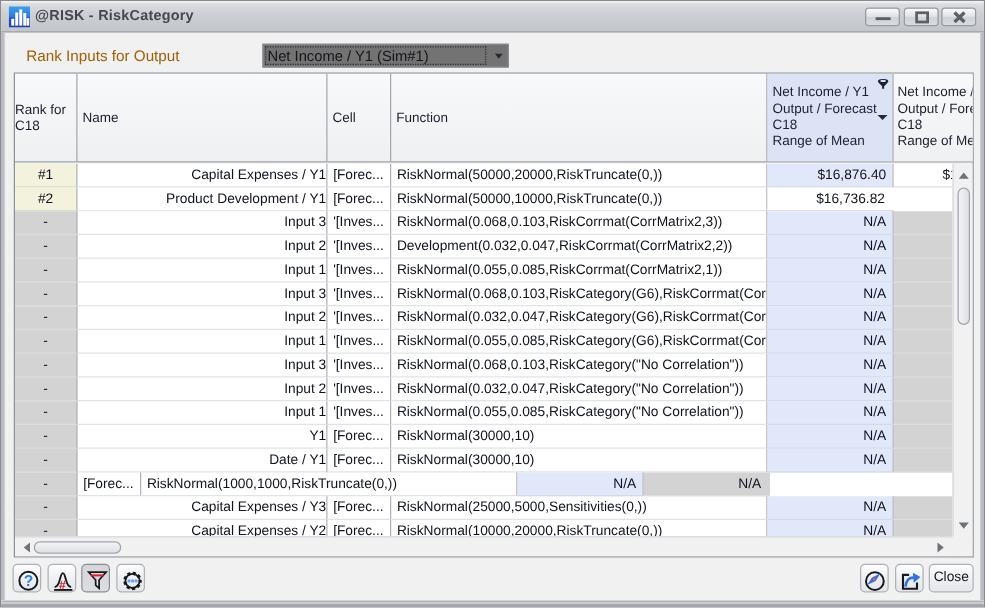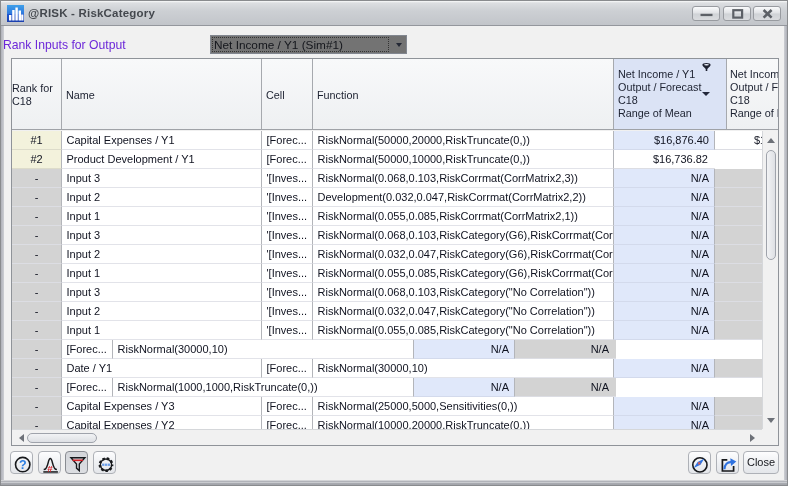--- a/index.html
+++ b/index.html
@@ -16,55 +16,55 @@
   background:linear-gradient(to bottom,#fafbfb 0%,#dcdee1 8%,#cdd0d4 40%,#c2c5ca 100%);
   border-bottom:1px solid #94979d; }
 #title { position:absolute; left:27px; top:6px; font-size:11.5px; font-weight:bold; color:#44484e;
   letter-spacing:0.2px; }
 #ticon { position:absolute; left:6px; top:4px; }
 .wbtn { position:absolute; top:4.5px; width:28px; height:15px; border:1px solid #989ba0;
   border-radius:3px; background:linear-gradient(to bottom,#fafbfc,#dfe1e4 48%,#cfd2d6 52%,#dadcdf);
   }
 .wbtn svg { position:absolute; left:0; top:0; }
 #btnmin { left:691px; } #btnmax { left:722px; } #btncls { left:752px; }
-#lbl { position:absolute; left:2px; top:37px; font-size:12.2px; color:#6d28d9; }
+#lbl { position:absolute; left:20px; top:37px; font-size:12.2px; color:#a16207; }
 #combo { position:absolute; left:209px; top:34px; width:197px; height:19px; background:#737373;
   border:1px solid #828790; }
 #combo .txt { position:absolute; left:3px; top:2px; font-size:11.8px; color:#14161c; }
 #combo .focus { position:absolute; left:1px; top:1px; width:177px; height:15px;
   border:1px dotted #333; }
 #combo .arr { position:absolute; right:4.5px; top:7px; width:0; height:0;
   border-left:3.6px solid transparent; border-right:3.6px solid transparent; border-top:4.6px solid #242835; }
 
 
 #tbl { position:absolute; left:10px; top:57px; width:768px; height:388px;
   border:1px solid #8f9399; background:#f0f0f0; }
 #thead { position:absolute; left:0; top:0; width:766px; height:71px; overflow:hidden;
   background:linear-gradient(to bottom,#f8f9fa,#eef0f2); display:flex;
   border-bottom:1px solid #9fa2a7; }
 .hc { position:relative; height:71px; border-right:1px solid #a6a9ae; flex:none;
   font-size:10.8px; color:#1c2130; overflow:hidden; }
 .hc .ht { position:absolute; left:4px; top:50%; transform:translateY(-50%); line-height:13px; white-space:pre; }
 .hc1 { width:50px; } .hc1 .ht { left:0; width:50px; text-align:left; }
 .hc2 { width:200px; } .hc3 { width:51px; } .hc4 { width:301px; }
-.hc5 { width:113px; background:#dbe3f5; }
+.hc5 { width:101px; background:#dbe3f5; }
 .hc5 .ht, .hc6 .ht { top:9px; transform:none; }
 .hc6 { width:120px; background:linear-gradient(to bottom,#f8f9fa,#eef0f2); border-right:none; }
 .hc6 .ht { left:3px; }
 #fun { position:absolute; left:690px; top:3.5px; }
 #sortarr { position:absolute; left:690px; top:33px; width:0; height:0;
   border-left:4px solid transparent; border-right:4px solid transparent; border-top:4px solid #23283a; }
 
 #tdata { position:absolute; left:0; top:72px; width:750px; height:299px; overflow:hidden; background:#fff; }
 .row { position:relative; width:820px; height:19px; display:flex; }
 .c { flex:none; height:19px; border-right:1px solid #b3b5ba; border-bottom:1px solid #e2e3e9;
   font-size:11px; color:#101320; line-height:18.2px; white-space:pre; overflow:hidden; }
 .c1 { width:50px; text-align:center; background:#d3d3d3; border-bottom-color:#dcdde3; }
 .r12 .c1 { background:#f3f2dc; border-bottom-color:#dddcca; }
-.c2 { width:200px; padding-left:4.5px; }
+.c2 { width:200px; padding-left:4.5px;text-align:right; }
 .c3 { width:51px; padding-left:4.5px; }
 .c4 { width:301px; padding-left:4.5px; }
 .c5 { width:101px; text-align:right; padding-right:5px; background:#e0e8fa; border-bottom-color:#d3daec; }
 .c6 { width:101px; text-align:right; padding-right:7px; background:#d3d3d3; border-bottom-color:#dcdde3; border-right:none; }
 .r12 .c6 { background:#fff; }
 
 
 #vsb { position:absolute; right:0; top:72px; width:16px; height:299px; background:#f1f1f1; border-left:1px solid #d5d7da;}
 #hsb { position:absolute; left:0; bottom:0; width:750px; height:16px; background:#f1f1f1; border-top:1px solid #d5d7da; }
 #corner { position:absolute; right:0; bottom:0; width:16px; height:16px; background:#f1f1f1; }
@@ -250,20 +250,21 @@
       <div class="row">
           <div class="c c1">-</div>
           <div class="c c2">Input 1</div>
           <div class="c c3">'[Inves...</div>
           <div class="c c4">RiskNormal(0.055,0.085,RiskCategory("No Correlation"))</div>
           <div class="c c5">N/A</div>
           <div class="c c6">N/A</div>
         </div>
       <div class="row">
           <div class="c c1">-</div>
+          <div class="c c2">Y1</div>
           <div class="c c3">[Forec...</div>
           <div class="c c4">RiskNormal(30000,10)</div>
           <div class="c c5">N/A</div>
           <div class="c c6">N/A</div>
         </div>
       <div class="row">
           <div class="c c1">-</div>
           <div class="c c2">Date / Y1</div>
           <div class="c c3">[Forec...</div>
           <div class="c c4">RiskNormal(30000,10)</div>

